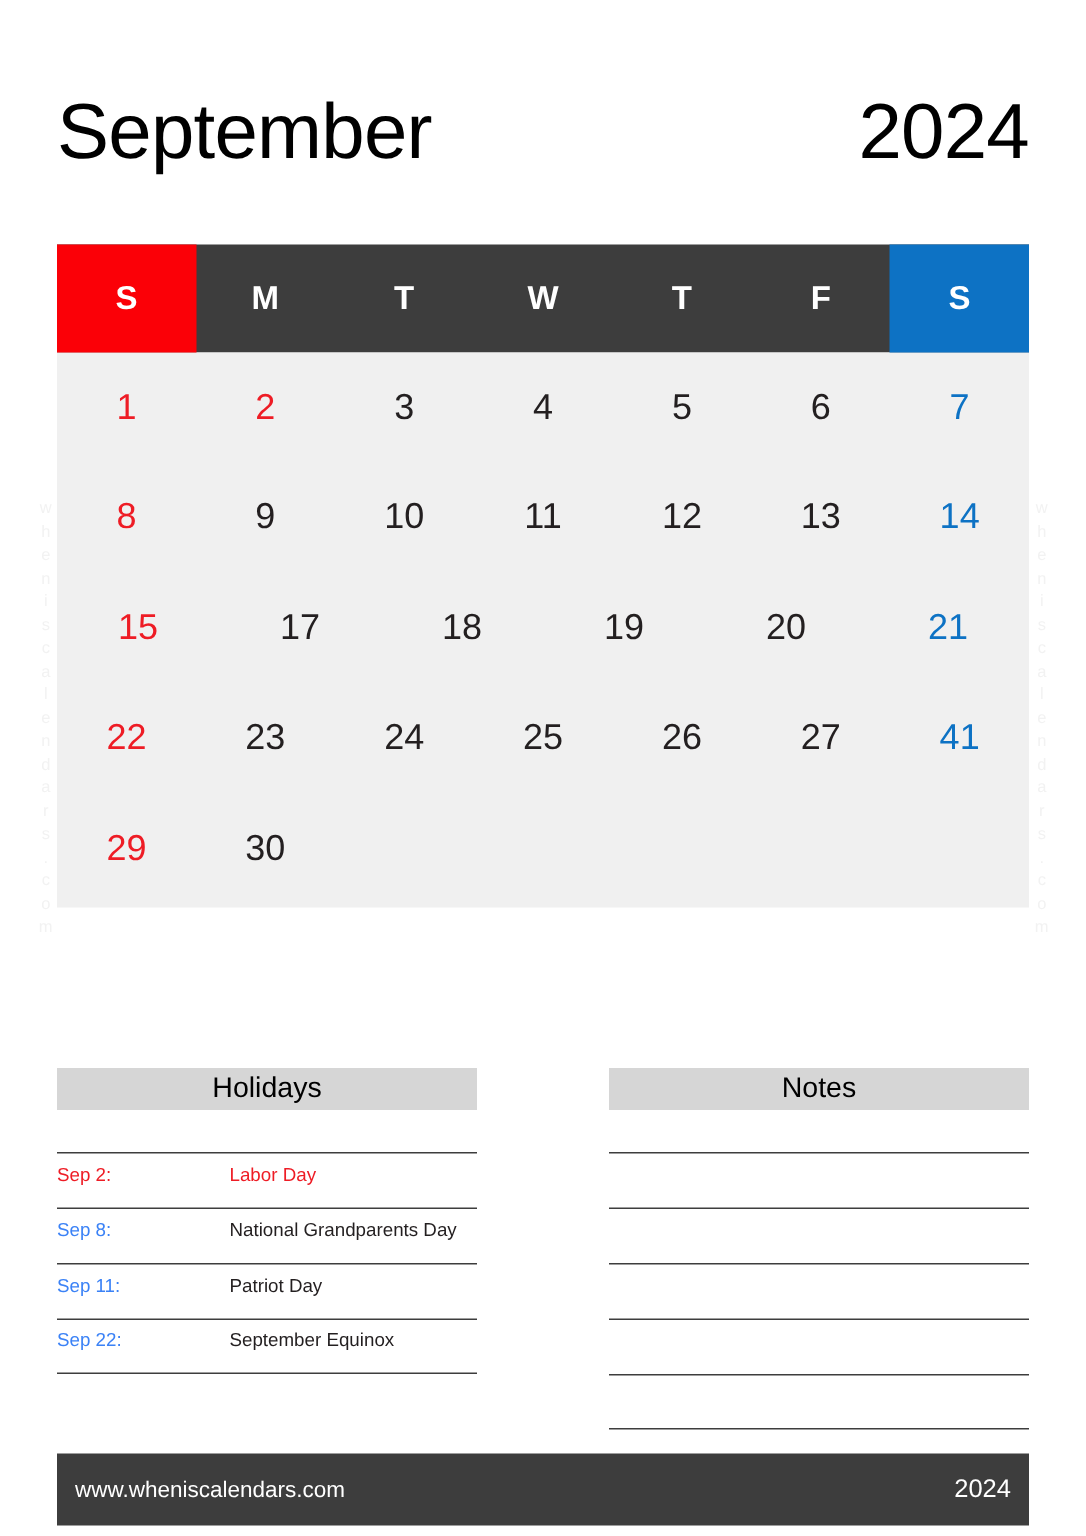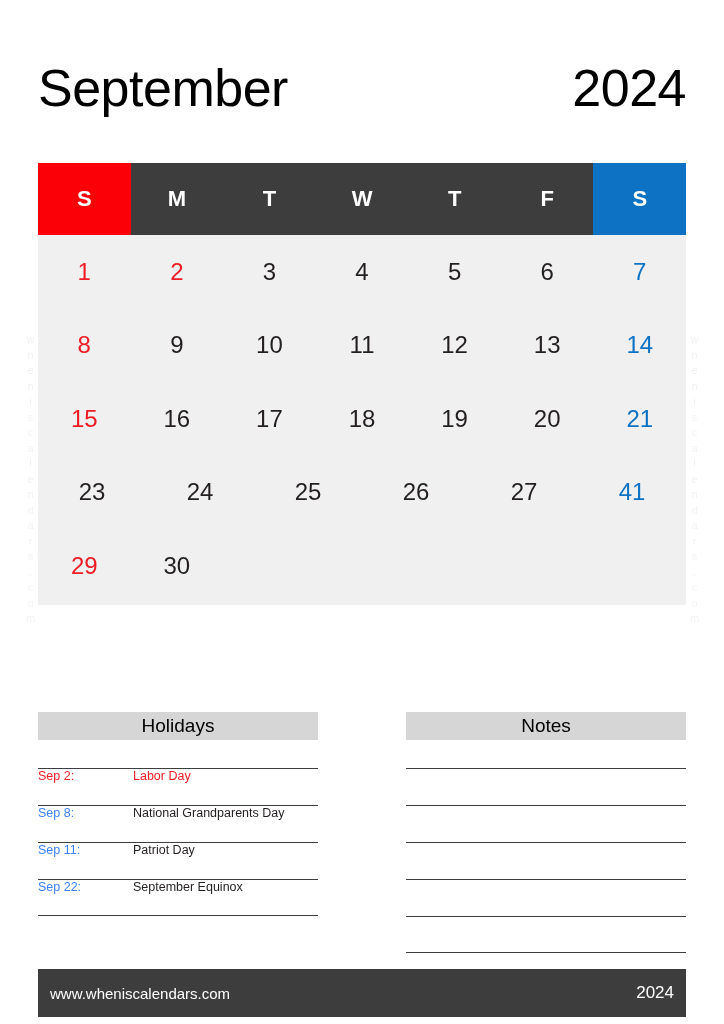--- a/index.html
+++ b/index.html
@@ -115,25 +115,26 @@
     justify-content: center;
     font-size: 19px;
     color: #000000;
   }
   .panel-body {
     margin-top: 28px;
   }
 
   .holiday-row {
     display: flex;
-    align-items: flex-start;
+    align-items: center;
     height: 37px;
     border-top: 1.5px solid #3d3d3d;
     padding-bottom: 3px;
     box-sizing: border-box;
+    gap: 20px;
   }
   .holiday-row:last-child { border-bottom: 1.5px solid #3d3d3d; }
   .holiday-date {
     width: 95px;
     font-size: 12.5px;
     color: #3b82f6;
     padding-bottom: 6px;
   }
   .holiday-name {
     font-size: 12.5px;
@@ -223,28 +224,28 @@
           <div class="day-cell sun-day">8</div>
           <div class="day-cell">9</div>
           <div class="day-cell">10</div>
           <div class="day-cell">11</div>
           <div class="day-cell">12</div>
           <div class="day-cell">13</div>
           <div class="day-cell sat-day">14</div>
         </div>
         <div class="week-row">
           <div class="day-cell sun-day">15</div>
-          <div class="day-cell">16</div>
           <div class="day-cell">17</div>
           <div class="day-cell">18</div>
           <div class="day-cell">19</div>
           <div class="day-cell">20</div>
           <div class="day-cell sat-day">21</div>
         </div>
         <div class="week-row">
+          <div class="day-cell sun-day">22</div>
           <div class="day-cell">23</div>
           <div class="day-cell">24</div>
           <div class="day-cell">25</div>
           <div class="day-cell">26</div>
           <div class="day-cell">27</div>
           <div class="day-cell sat-day">41</div>
         </div>
         <div class="week-row">
           <div class="day-cell sun-day">29</div>
           <div class="day-cell">30</div>

